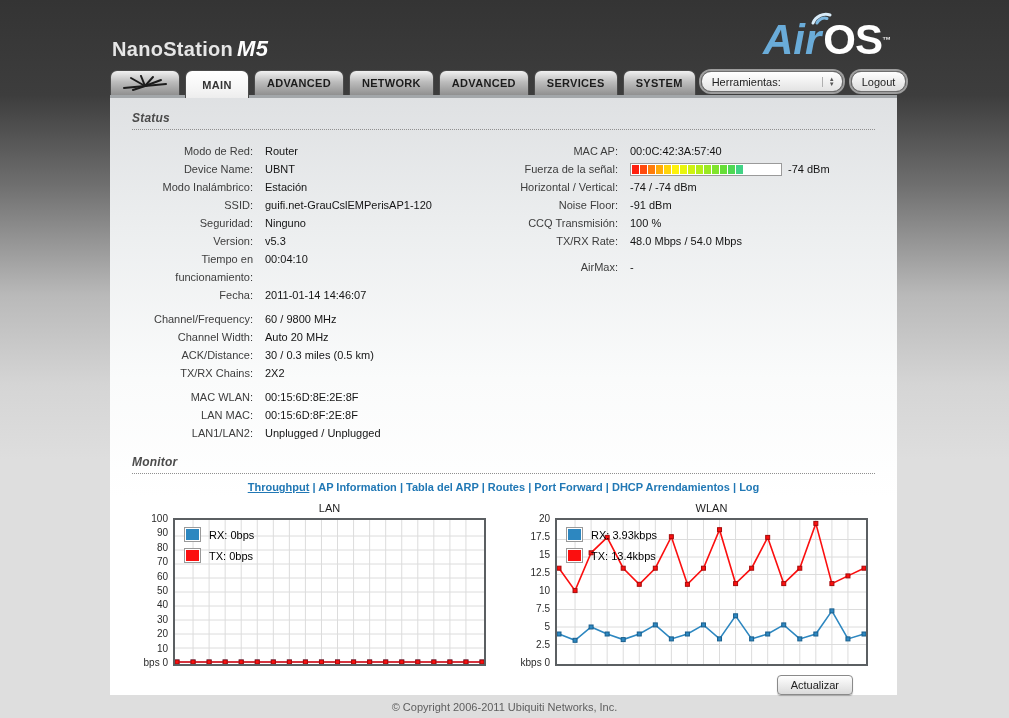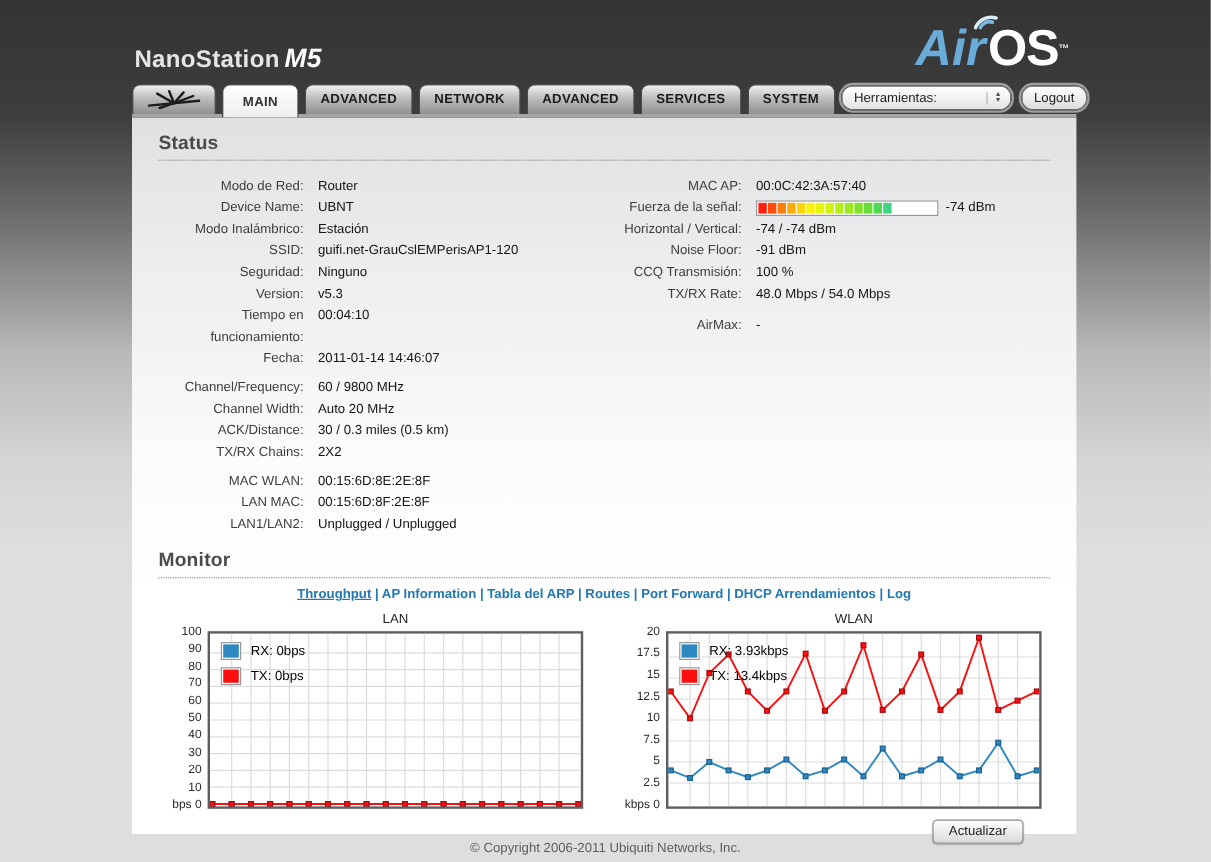--- a/index.html
+++ b/index.html
@@ -42,22 +42,22 @@
     box-shadow:0 0 0 2px #9e9e9e; background:linear-gradient(180deg,#ffffff,#dcdcdc);
     font-size:11px; color:#222; padding:0 10px; font-family:inherit; cursor:pointer;
   }
   
   .content{
     position:absolute; left:110px; top:95px; width:787px; height:600px; z-index:1;
     border-top:3px solid #a3a7aa;
     background:linear-gradient(180deg,#dfe1e3 0px,#eceeef 130px,#fafbfb 280px,#ffffff 400px);
     padding:0 22px;
   }
-  .section-h{ margin-top:13px; font-size:16px; font-weight:bold; color:#4b4b4b; letter-spacing:.2px;
-    border-bottom:1px dotted #8f8f8f; padding-bottom:4px;}
+  .section-h{ margin-top:13px; font-size:12px; font-weight:bold; color:#4b4b4b; letter-spacing:.2px;
+    border-bottom:1px dotted #8f8f8f; padding-bottom:4px;font-style:italic;}
   .cols{ display:flex; margin-top:12px; }
   .colL{ width:368px; }
   .colR{ flex:1; }
   .srow{ display:flex; font-size:11px; line-height:18px; }
   .srow .lbl{ width:133px; text-align:right; padding-right:12px; color:#3d3d3d; flex:none;}
   .srow .val{ color:#141414; }
   .colR .srow .lbl{ width:130px; }
   .grp{ margin-bottom:6px; }
   .grp:last-child{ margin-bottom:0; }
   .colR .grp2{ margin-top:8px; }

